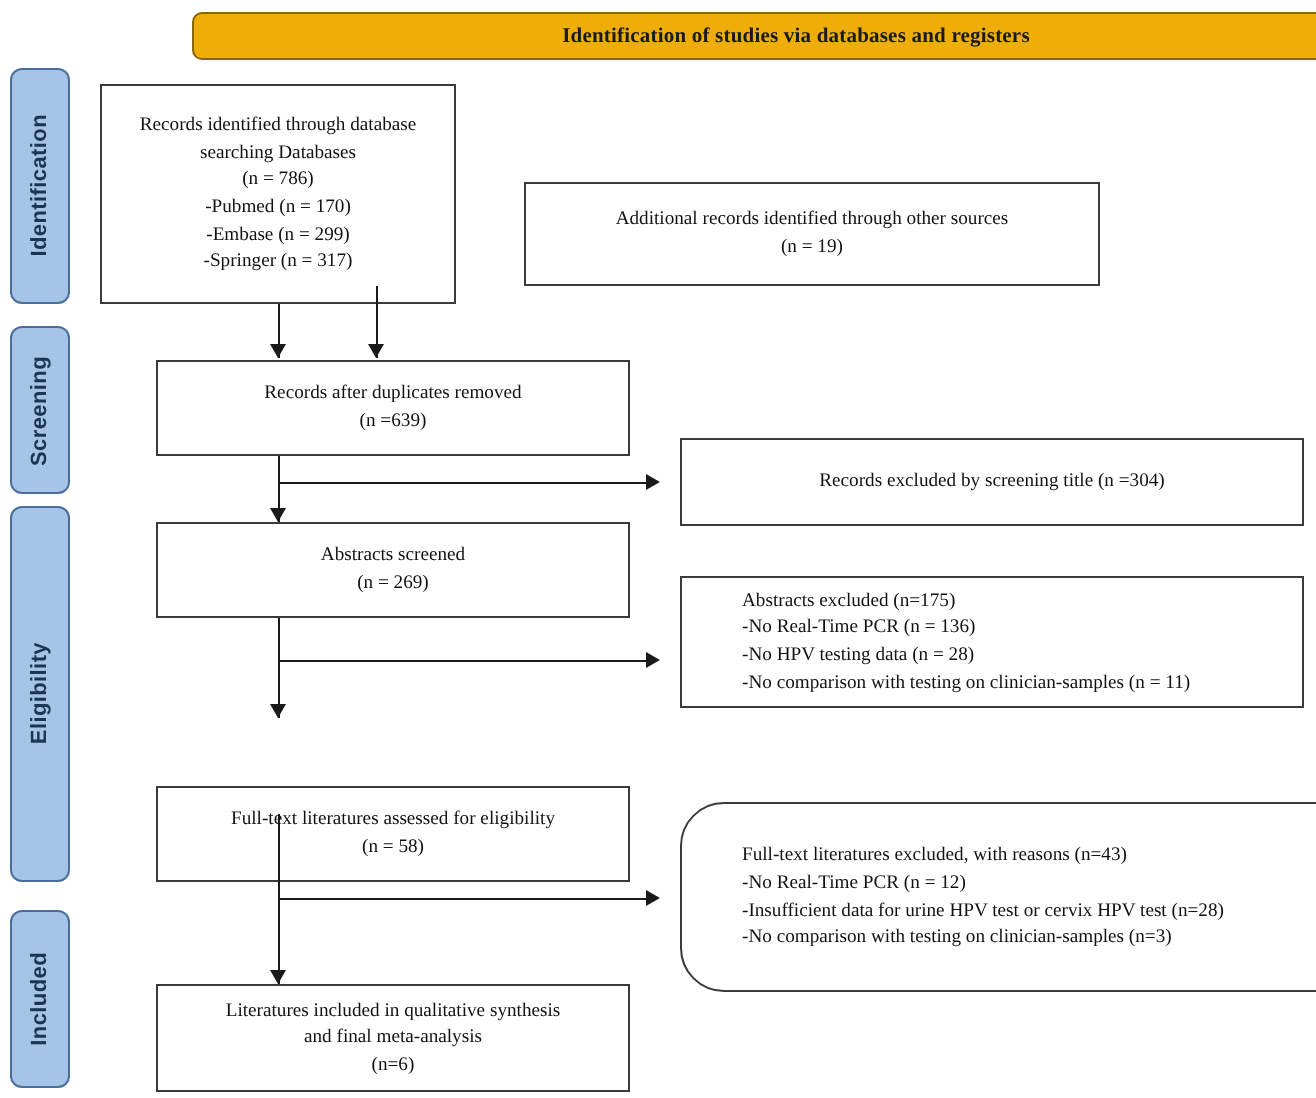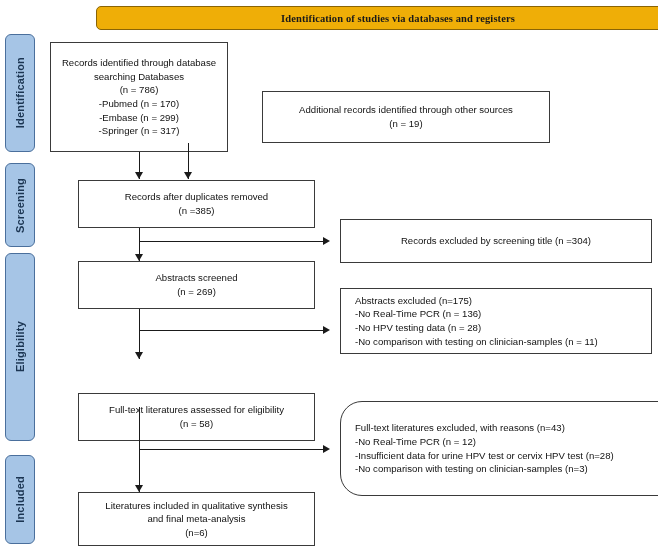--- a/index.html
+++ b/index.html
@@ -71,34 +71,34 @@
     position: absolute;
     background: #ffffff;
     border: 1.5px solid #3a3a3a;
     box-sizing: border-box;
     display: flex;
     align-items: center;
     justify-content: center;
     padding: 3px 5px;
   }
   .box-text {
-    font-family: Liberation Sans, sans-serif;
+    font-family: Liberation Serif, serif;
     font-size: 9.6px;
     color: #111111;
     line-height: 1.42;
     text-align: center;
     white-space: pre-line;
   }
   .box.left-align .box-text {
     text-align: left;
     width: 100%;
   }
   .box.left-align {
     justify-content: flex-end;
-    padding-left: 14px;
+    padding-left: 30px;
   }
 
   
   .vline {
     position: absolute;
     width: 0;
     border-left: 1.2px solid #1a1a1a;
   }
   .hline {
     position: absolute;
@@ -159,21 +159,21 @@
   </div>
 
   <div class="vline" style="left:139px; top:152px; height:27px;"></div>
   <div class="arrow-down" style="left:135px; top:172px;"></div>
 
   <div class="vline" style="left:188px; top:143px; height:36px;"></div>
   <div class="arrow-down" style="left:184px; top:172px;"></div>
 
   <div class="box" style="left:78px; top:180px; width:237px; height:48px;">
     <span class="box-text">Records after duplicates removed
-(n =385)</span>
+(n =639)</span>
   </div>
 
   <div class="vline" style="left:139px; top:228px; height:33px;"></div>
   <div class="arrow-down" style="left:135px; top:254px;"></div>
   <div class="hline" style="left:139px; top:241px; width:186px;"></div>
   <div class="arrow-right" style="left:323px; top:237px;"></div>
 
   <div class="box" style="left:340px; top:219px; width:312px; height:44px;">
     <span class="box-text">Records excluded by screening title (n =304)</span>
   </div>

